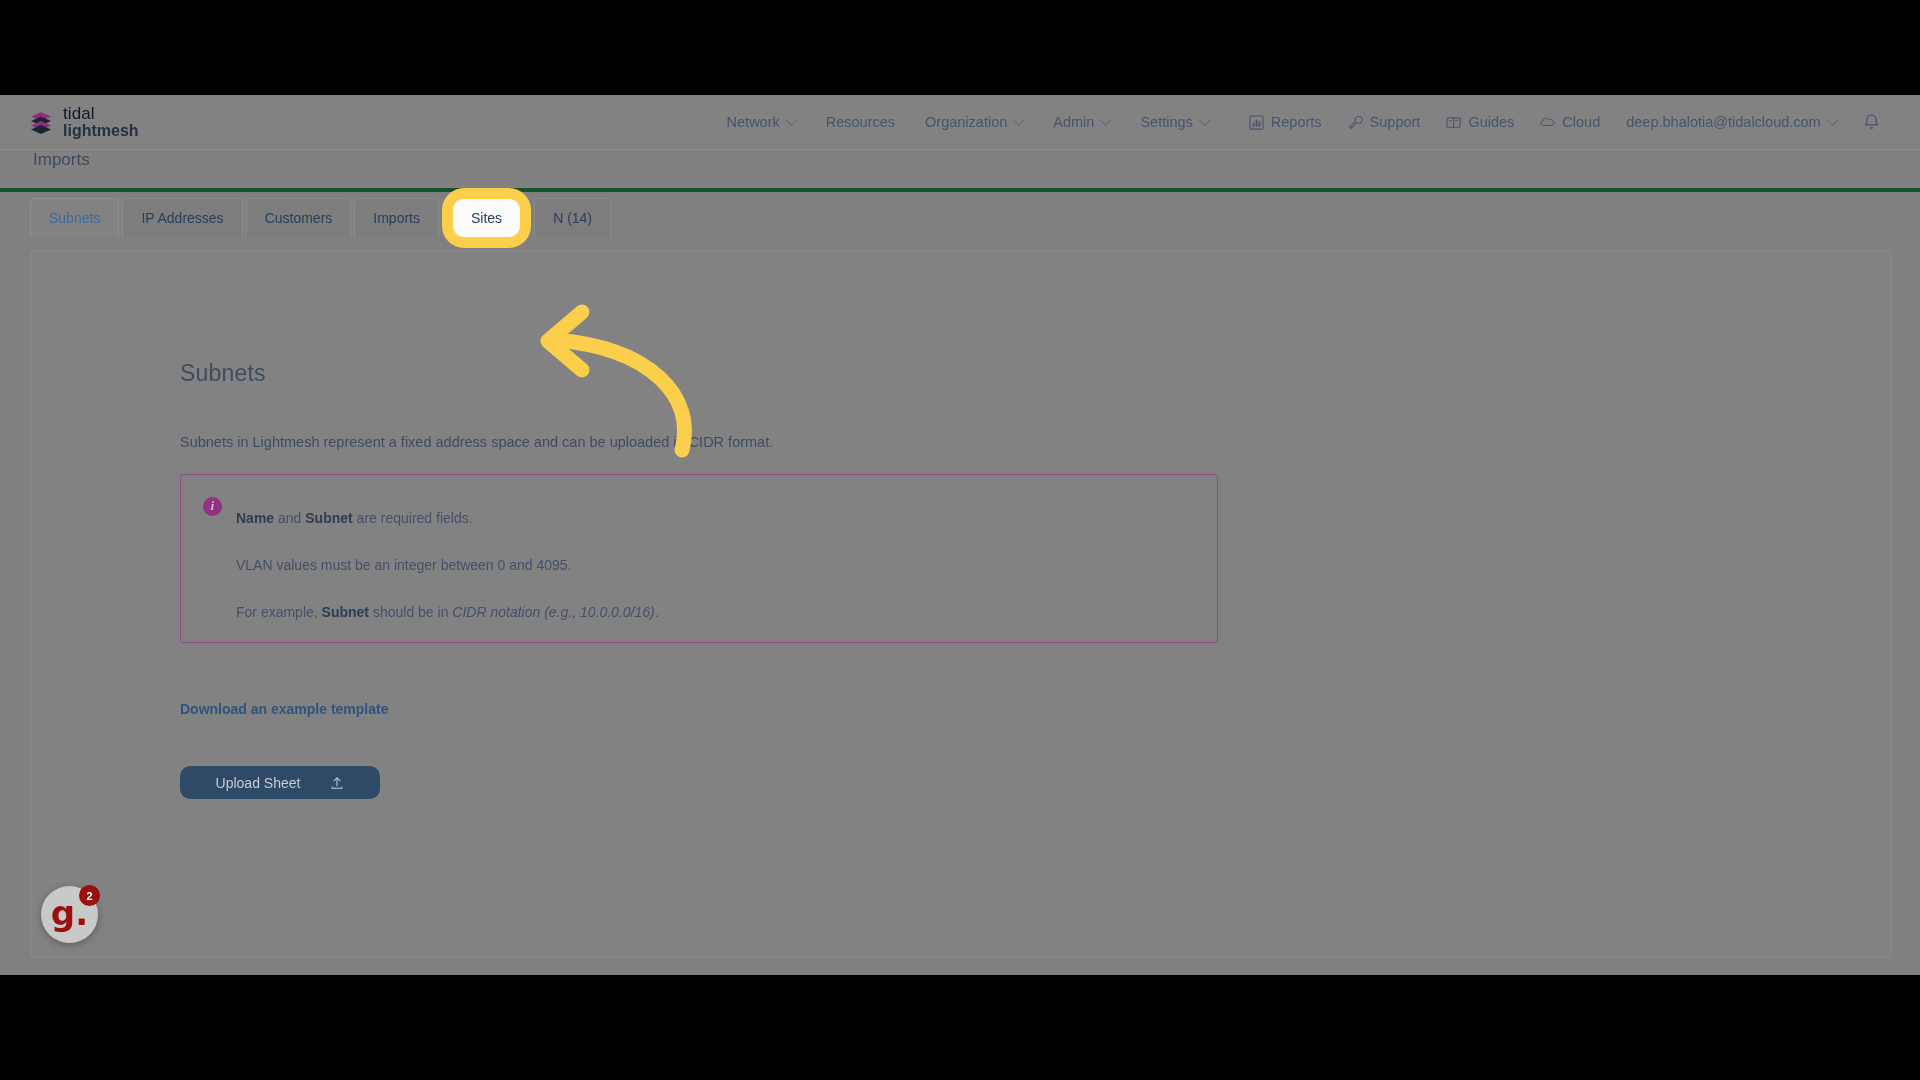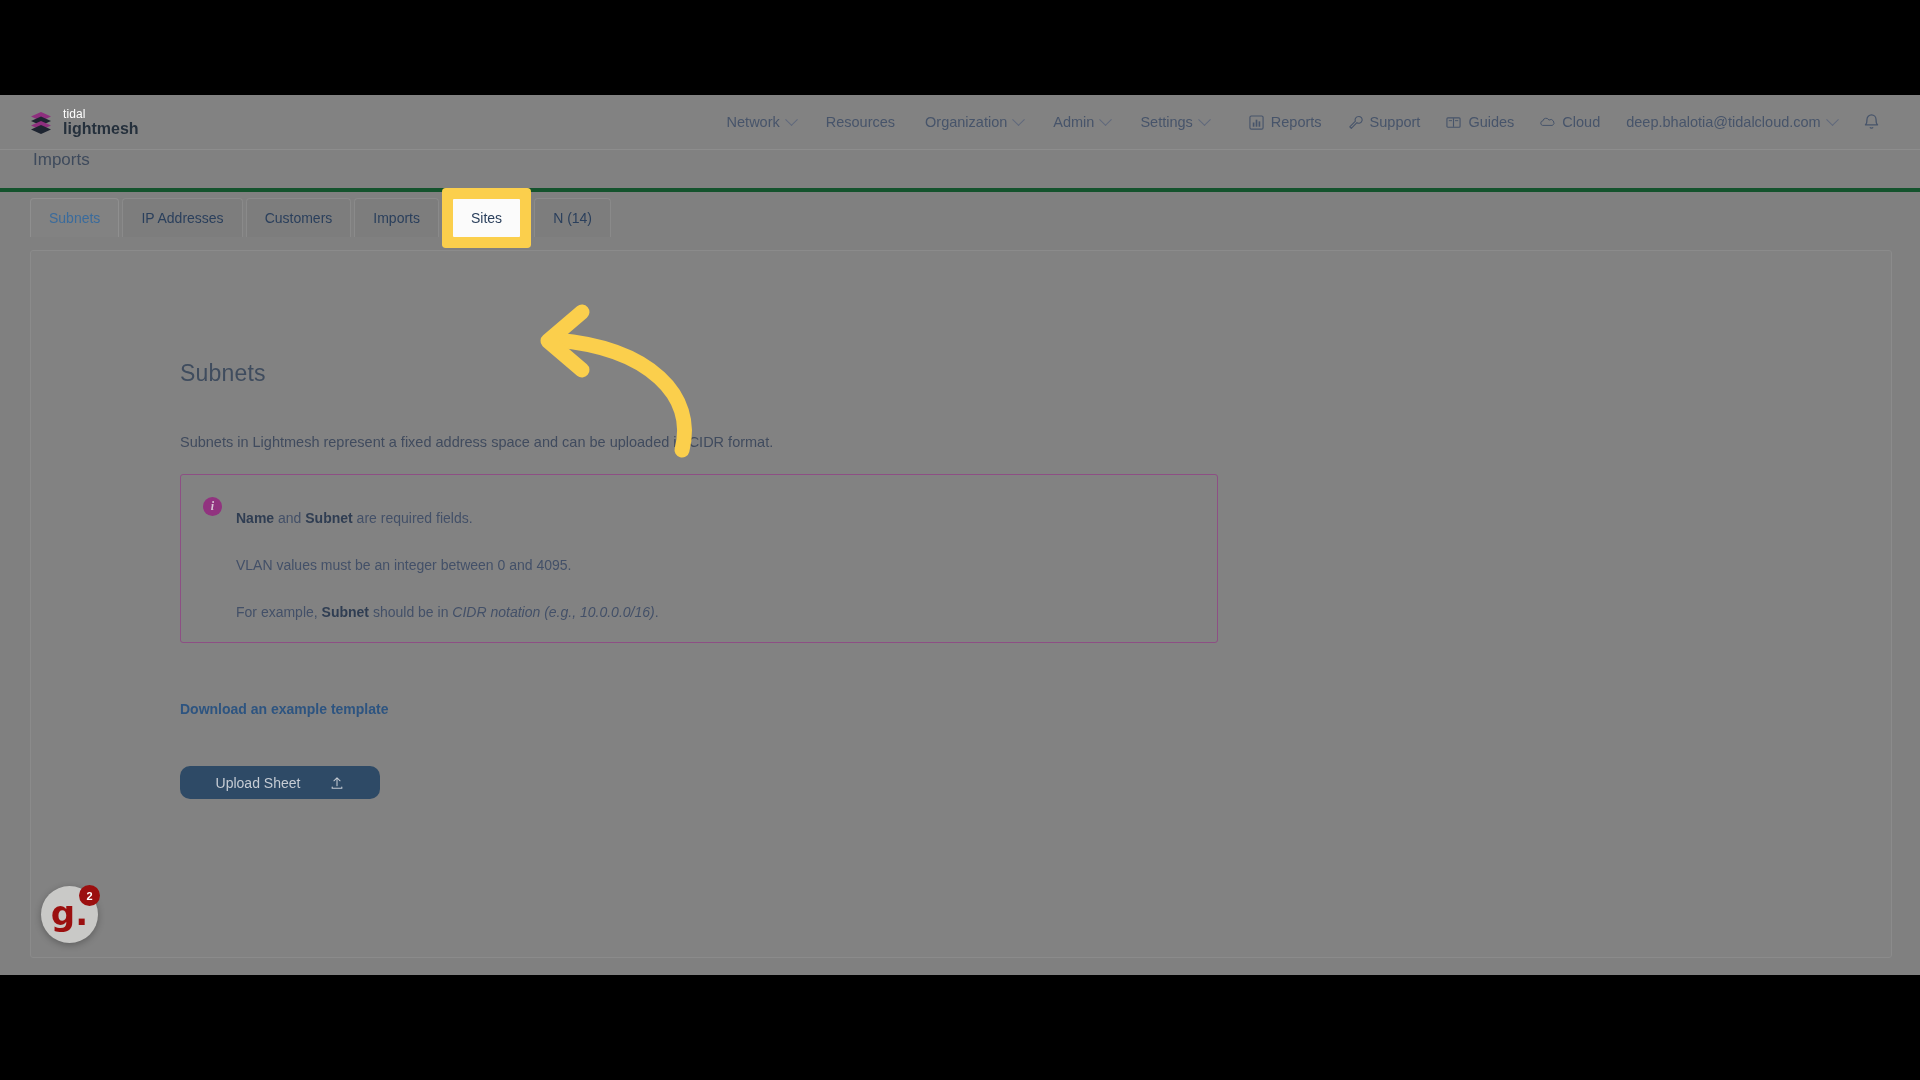--- a/index.html
+++ b/index.html
@@ -38,22 +38,22 @@
 
   .brand {
     display: flex;
     align-items: center;
     gap: 9px;
     margin-left: 28px;
   }
   .brand-mark { width: 26px; height: 26px; flex: none; }
   .brand-text { line-height: 1.0; }
   .brand-top {
-    font-size: 12px;
-    color: #ffffff;
+    font-size: 17px;
+    color: #0f172a;
     letter-spacing: .1px;
     display: block;
   }
   .brand-bottom {
     font-size: 16px;
     font-weight: bold;
     color: #25303c;
     display: block;
     margin-top: 1px;
   }
@@ -144,21 +144,21 @@
     border-color: #8f8f8f;
   }
   .tab.spotlight {
     background: #fbfbfb;
     color: #2a3f5c;
     border: none;
     box-shadow: 0 0 0 11px #fbcf4c;
     margin-right: 14px;
     margin-left: 11px;
     z-index: 5;
-    border-radius: 1px;
+    border-radius: 11px;
   }
 
   
   #arrow {
     position: absolute;
     left: 500px;
     top: 205px;
     width: 220px;
     height: 160px;
     pointer-events: none;

